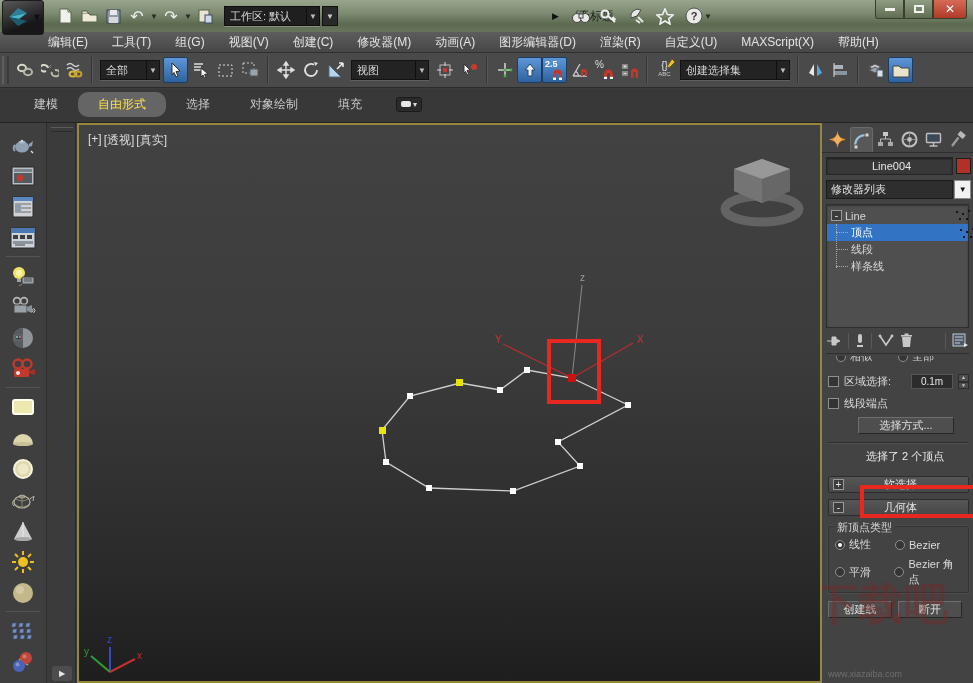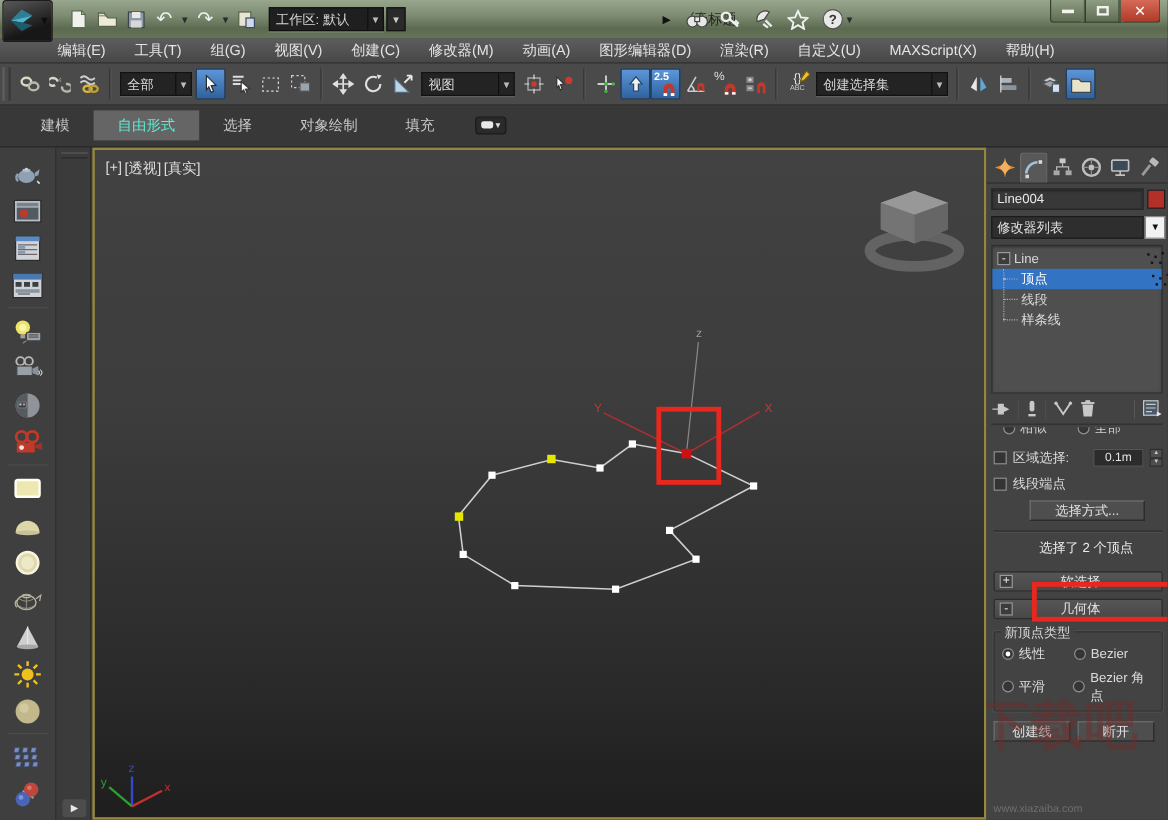--- a/index.html
+++ b/index.html
@@ -58,21 +58,21 @@
   .tb-dd .txt { flex:1; padding-left:5px; white-space:nowrap; overflow:hidden; }
   .snap-num { position:absolute; left:2px; top:1px; font-size:9px; color:#fff; font-weight:bold; }
   .pct { font-size:10px; color:#ddd; position:absolute; left:3px; top:2px; }
   .nss { font-size:10px; color:#e8e8e8; line-height:8px; text-align:center; }
   .nss small{ font-size:6px; display:block; color:#ccc; letter-spacing:0; }
 
   
   .ribbon { position:absolute; left:0; top:89px; width:973px; height:34px; background:#383838; border-bottom:1px solid #232323; }
   .ribbon-tabs { display:flex; align-items:center; height:24px; margin-top:3px; padding-left:14px; }
   .rtab { color:#c9c9c9; font-size:12px; padding:4px 20px; flex:none; }
-  .rtab.active { background:#656565; color:#5eead4; border-radius:0; }
+  .rtab.active { background:#656565; color:#fde047; border-radius:10px; }
   .rib-cfg { width:26px; height:15px; margin-left:14px; background:#2a2a2a; border:1px solid #1a1a1a; border-radius:3px;
     color:#ddd; font-size:8px; display:flex; align-items:center; justify-content:center; gap:2px; }
 
   
   .left-toolbar { position:absolute; left:0; top:123px; width:47px; height:560px; background:#3f3f3f;
     border-right:1px solid #2d2d2d; display:flex; flex-direction:column; align-items:center; padding-top:6px; }
   .ltb-icon { width:36px; height:27px; display:flex; align-items:center; justify-content:center; flex:none; margin:2px 0; }
   .ltb-sep { width:34px; height:1px; background:#2a2a2a; border-bottom:1px solid #555; margin:3px 0; flex:none; }
   .narrow-dock { position:absolute; left:48px; top:123px; width:28px; height:560px; background:#3b3b3b; border-right:1px solid #2b2b2b; }
   .dock-grip { width:22px; height:5px; margin:4px auto 0; border-top:1px solid #5a5a5a; border-bottom:1px solid #2a2a2a; }
@@ -88,21 +88,21 @@
   .ann-rect { position:absolute; border:4px solid #e8281e; }
   .rect-vp { left:468px; top:214px; width:54px; height:65px; }
 
   
   .cpanel { position:absolute; left:822px; top:123px; width:151px; height:560px; background:#434343; overflow:hidden; font-size:11px; color:#dcdcdc; }
   .ptabs { display:flex; align-items:flex-end; height:30px; padding:2px 2px 0 4px; gap:1px; border-bottom:1px solid #2f2f2f; }
   .ptab { width:23px; height:25px; display:flex; align-items:center; justify-content:center; border-radius:3px 3px 0 0; }
   .ptab.active { background:#585858; border:1px solid #6a6a6a; border-bottom:none; }
   .name-row { display:flex; align-items:center; margin:4px 2px 0 4px; gap:3px; }
   .name-field { width:128px; height:18px; background:#383838; border:1px solid #262626; box-shadow:inset 0 1px 2px rgba(0,0,0,.5);
-    color:#e8e8e8; display:flex; align-items:center; padding-left:4px; }
+    color:#e8e8e8; display:flex; align-items:center; padding-left:4px;justify-content:center; }
   .color-swatch { width:15px; height:16px; background:#b23028; border:1px solid #1d1d1d; }
   .modlist-row { display:flex; align-items:center; margin:5px 2px 0 4px; }
   .modlist { width:130px; height:19px; background:#2e2e2e; border:1px solid #1b1b1b; color:#e0e0e0;
     display:flex; align-items:center; padding-left:4px; }
   .modlist-btn { width:17px; height:19px; background:#f2f2f2; border:1px solid #888; color:#111; font-size:8px;
     display:flex; align-items:center; justify-content:center; margin-left:1px; }
   .stack { position:relative; margin:5px 4px 0 4px; width:143px; height:124px; background:#4f4f4f;
     border:1px solid #2e2e2e; box-shadow:inset 0 1px 2px rgba(0,0,0,.35); padding-top:2px; }
   .stack-row { height:17px; display:flex; align-items:center; color:#d8d8d8; }
   .stack-row.sel { background:#3273c4; color:#fff; }

